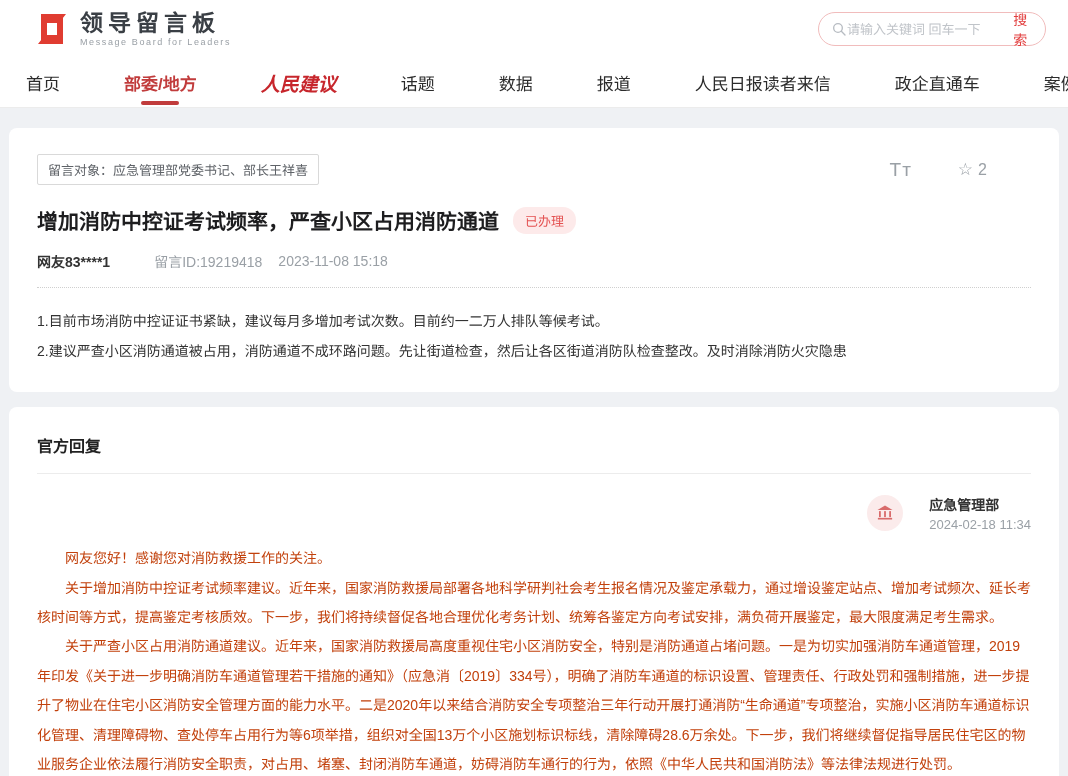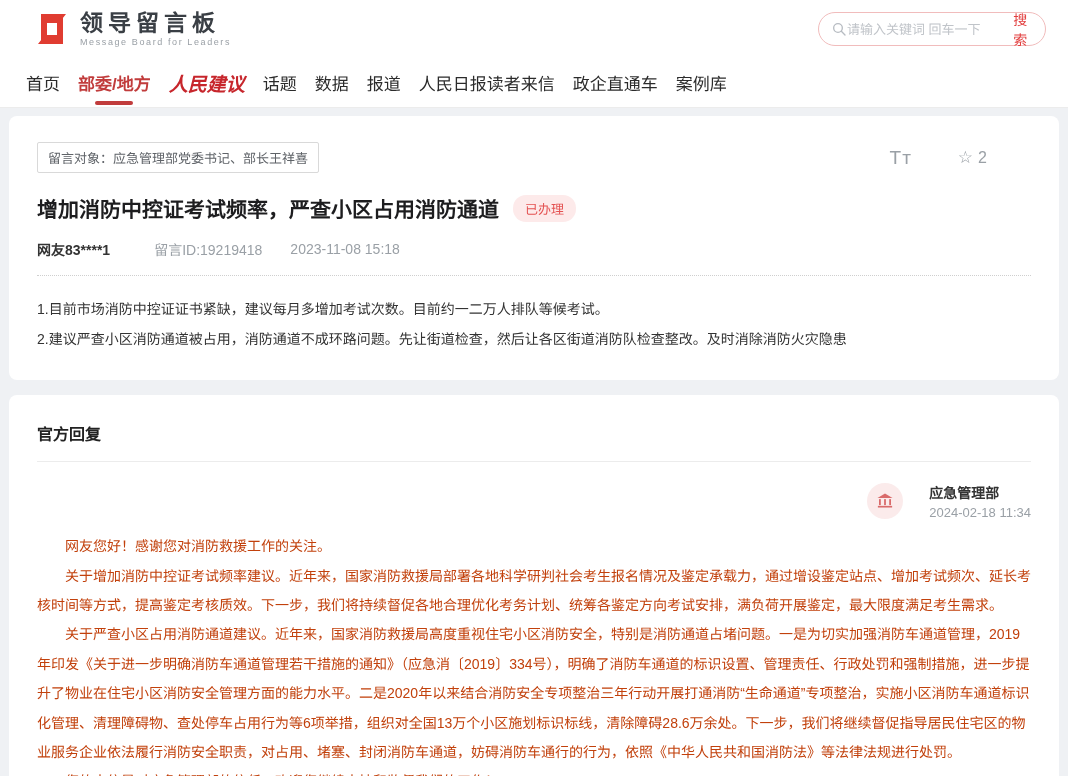--- a/index.html
+++ b/index.html
@@ -45,41 +45,41 @@
     border: none; background: none; cursor: pointer;
     color: #e23e3e; font-size: 14px; padding: 0;
     font-family: "Liberation Sans", "DejaVu Sans", sans-serif;
   }
 
   
   .nav {
     height: 50px; background: #fff;
     border-bottom: 1px solid #ececec;
     display: flex; align-items: center;
-    padding: 0 26px; gap: 18px;
+    padding: 0 26px; gap: 64px;
   }
   .nav-item {
     position: relative;
     font-size: 17px; color: #2b2b2b; cursor: pointer;
     white-space: nowrap; padding: 12px 0;
   }
   .nav-item.active { color: #c13c3c; font-weight: 700; }
   .nav-item.active .nav-underline {
     position: absolute; left: 50%; transform: translateX(-50%);
     bottom: 2px; width: 38px; height: 4px; border-radius: 2px;
     background: #c13c3c;
   }
   .nav-item.brand {
     color: #c7262c; font-weight: 700; font-style: italic;
     font-family: Liberation Sans, sans-serif;
     font-size: 19px;
   }
 
   
-  .content { padding: 8px 9px 9px; display: flex; flex-direction: column; gap: 15px; height: 668px; }
+  .content { padding: 20px 9px 9px; display: flex; flex-direction: column; gap: 15px; height: 668px; }
   .card {
     background: #fff; border-radius: 8px;
     padding: 26px 28px;
   }
   .card.reply-card { flex: 1 1 auto; }
 
   
   .msg-toprow { display: flex; align-items: center; justify-content: space-between; }
   .target-tag {
     display: inline-block; border: 1px solid #d9d9d9; border-radius: 2px;
@@ -93,21 +93,21 @@
   .msg-title-row { margin-top: 20px; display: flex; align-items: center; gap: 14px; }
   .msg-title { font-size: 21px; font-weight: 700; color: #1d1d1f; }
   .status-badge {
     background: #fdeaea; color: #e45252;
     font-size: 13px; border-radius: 13px; padding: 4px 12px; font-weight: 400;
   }
 
   .msg-meta { margin-top: 16px; display: flex; align-items: center; font-size: 14px; }
   .msg-author { color: #333; font-weight: 700; margin-right: 44px; }
   .msg-id { color: #9aa0a6; margin-right: 16px; }
-  .msg-date { color: #9aa0a6; margin-left: 12px; }
+  .msg-date { color: #9aa0a6; }
 
   .dotted-divider { border: none; border-top: 1px dotted #cfcfcf; margin: 16px 0 18px; }
 
   .msg-body p { font-size: 14px; color: #333; line-height: 2.15; }
 
   
   .reply-section-title { font-size: 16px; font-weight: 700; color: #222; padding-bottom: 16px; }
   .reply-divider { border: none; border-top: 1px solid #ececec; margin: 0 0 20px; }
   .reply-head { display: flex; align-items: center; gap: 26px; justify-content: flex-end; }
   .reply-avatar {

